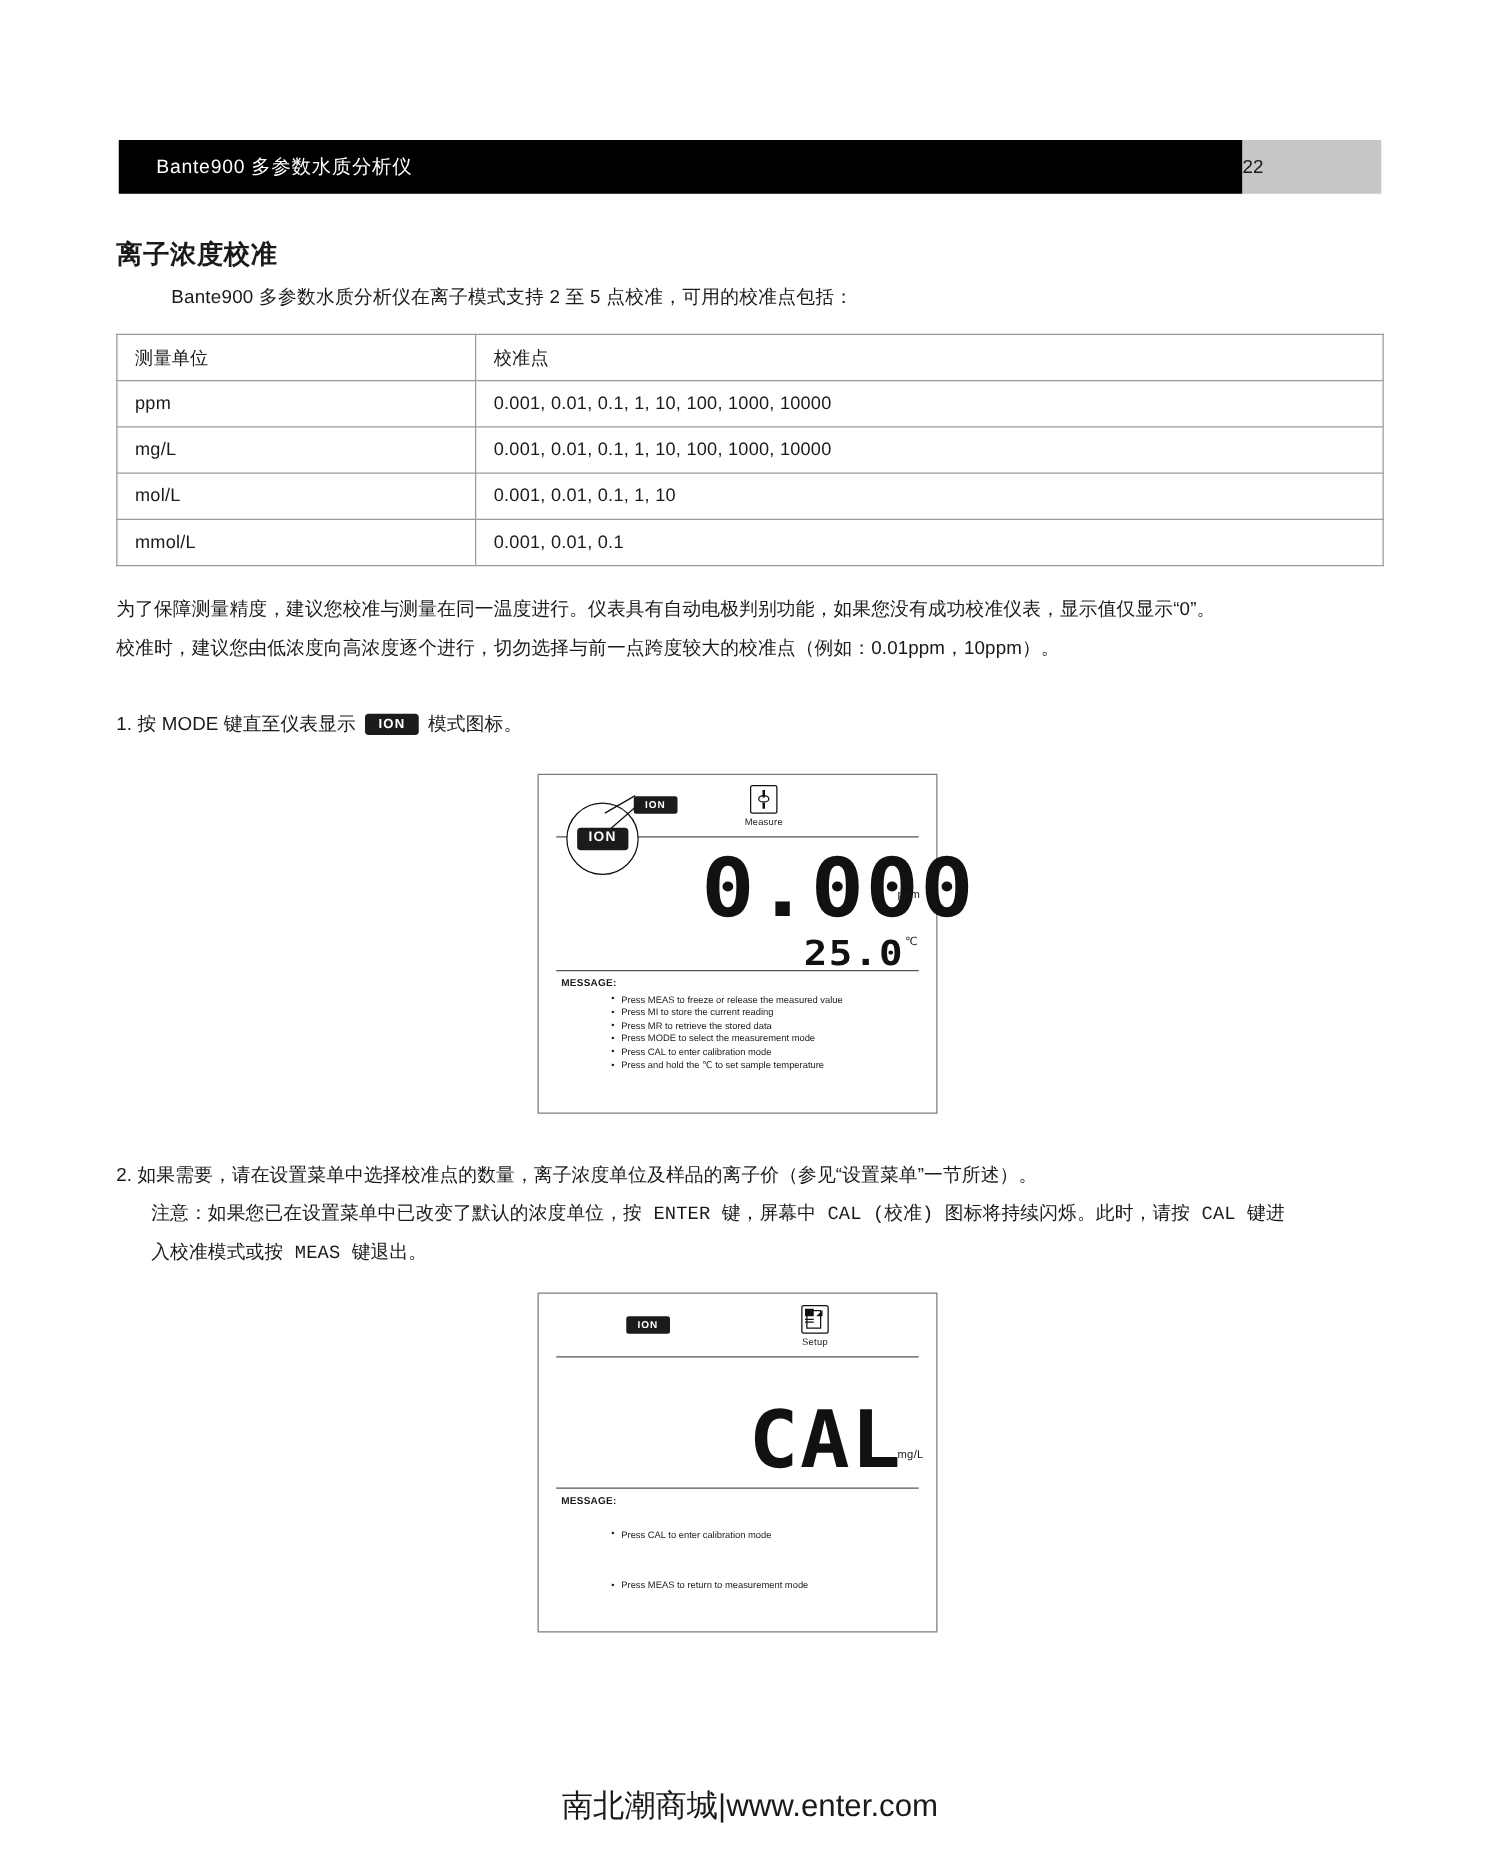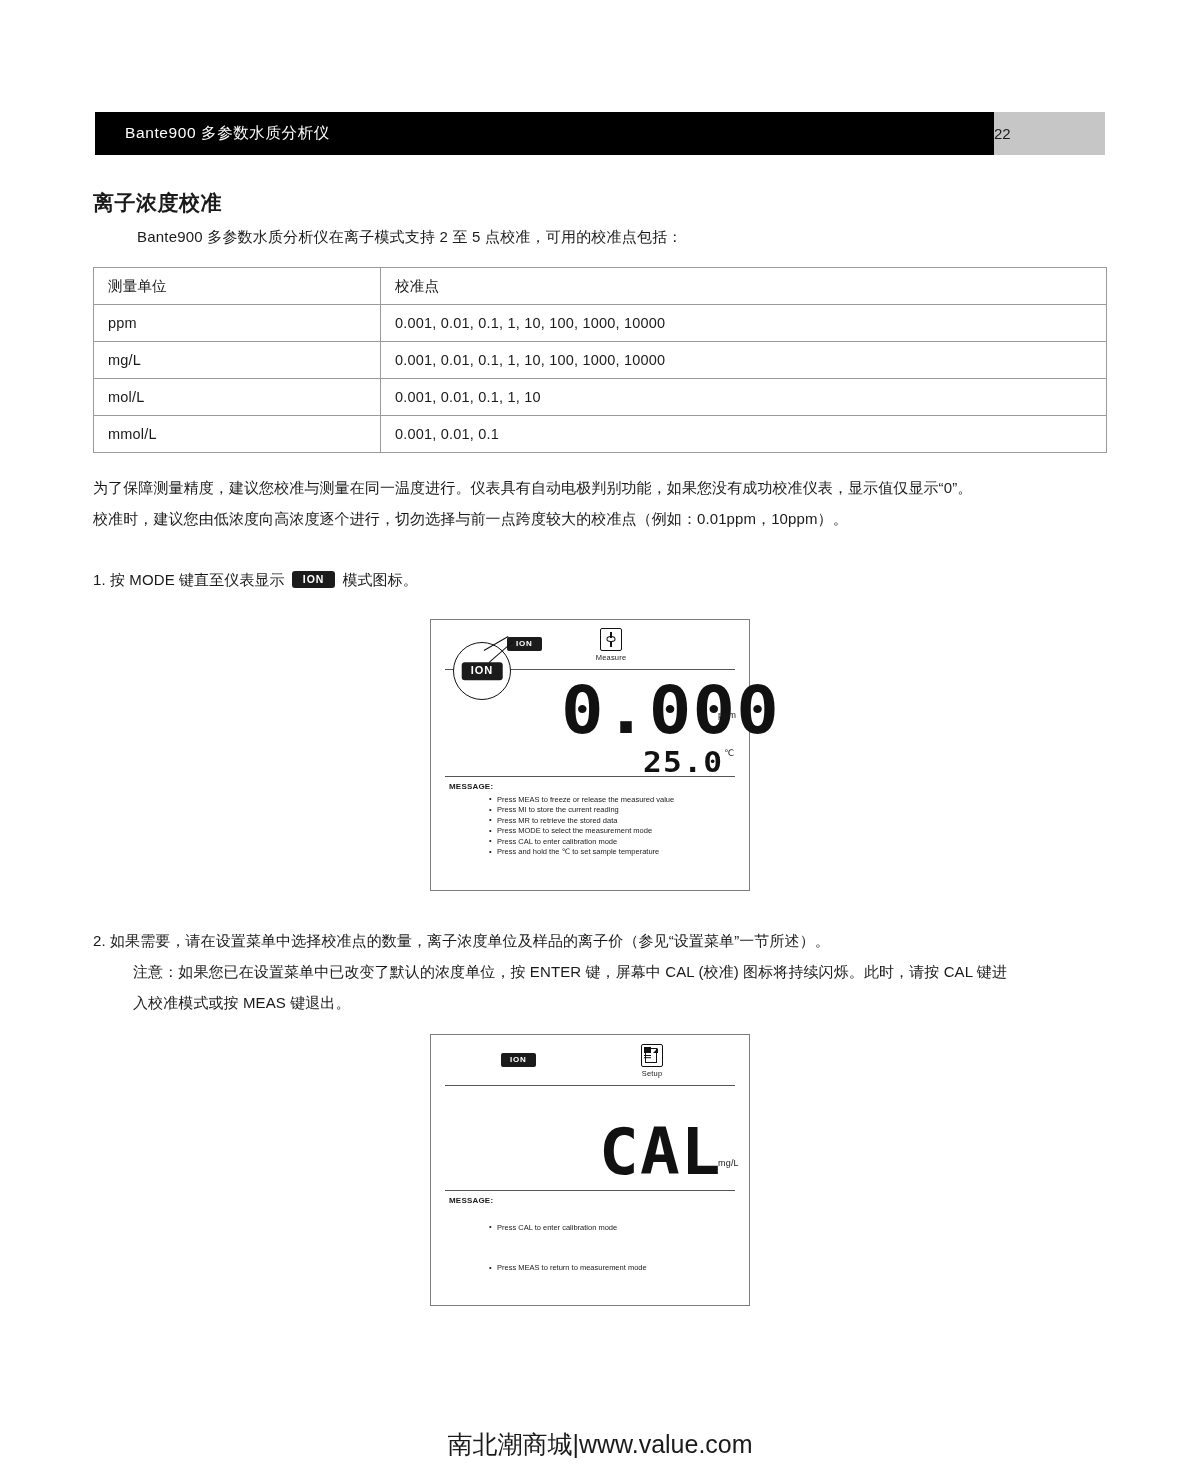--- a/index.html
+++ b/index.html
@@ -107,21 +107,21 @@
   
   .step {
     position: absolute;
     font-size: 15px;
     line-height: 31px;
     letter-spacing: 0.1px;
   }
   .step1 { left: 93px; top: 564px; }
   .step2 { left: 93px; top: 925px; width: 1014px; }
   .step2 .ln { display: block; }
-  .step2 .ln-indent { display: block; margin-left: 40px; }
+  .step2 .ln-indent { display: block; margin-left: 28px; font-family: Liberation Mono, monospace; }
 
   .ion-chip {
     display: inline-block;
     background: #1b1b1b;
     color: #ffffff;
     font-size: 10.5px;
     font-weight: bold;
     letter-spacing: 1px;
     padding: 2px 11px 3px 11px;
     border-radius: 3px;
@@ -516,15 +516,15 @@
 
     <div class="msg">
       <div class="msg-title">MESSAGE:</div>
       <ul class="msg-list">
         <li>Press CAL to enter calibration mode</li>
         <li>Press MEAS to return to measurement mode</li>
       </ul>
     </div>
   </div>
 
-  <div class="footer">南北潮商城|www.value.com</div>
+  <div class="footer">南北潮商城|www.enter.com</div>
 
 </div>
 
 </body></html>

